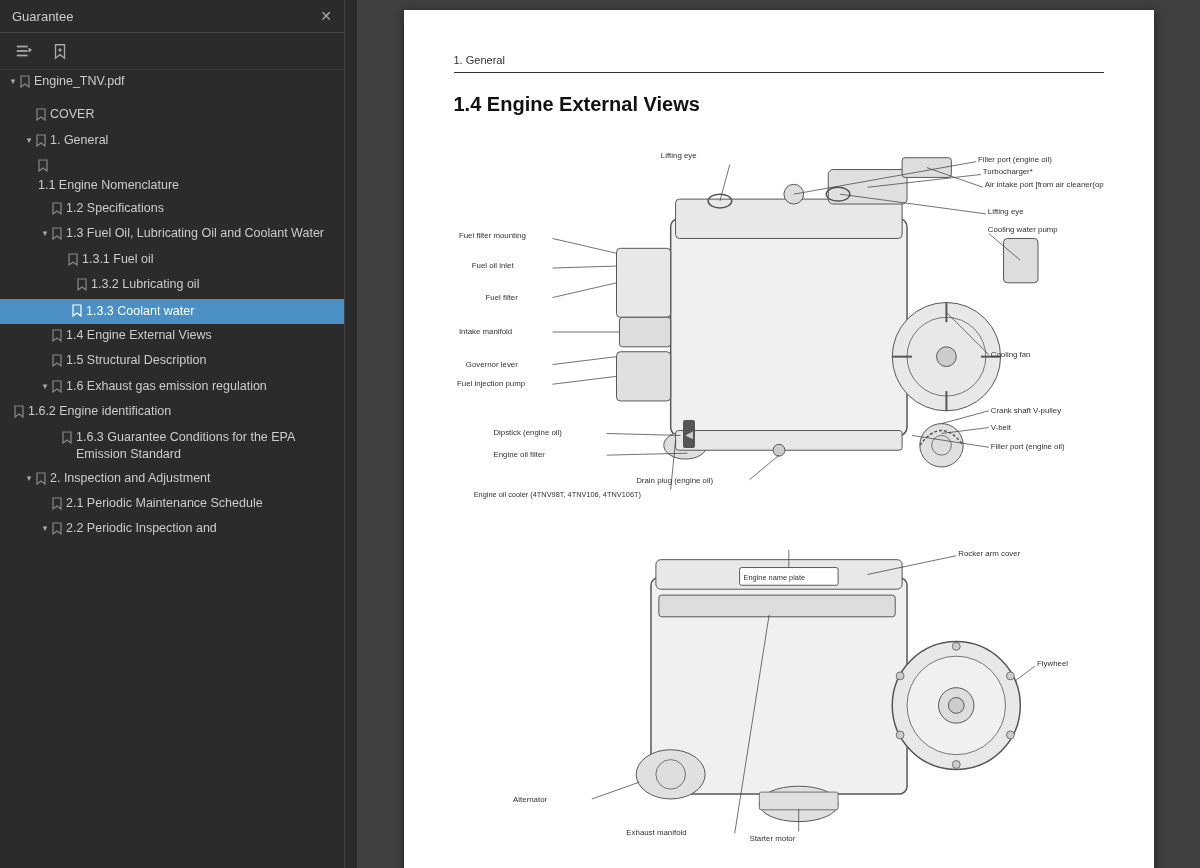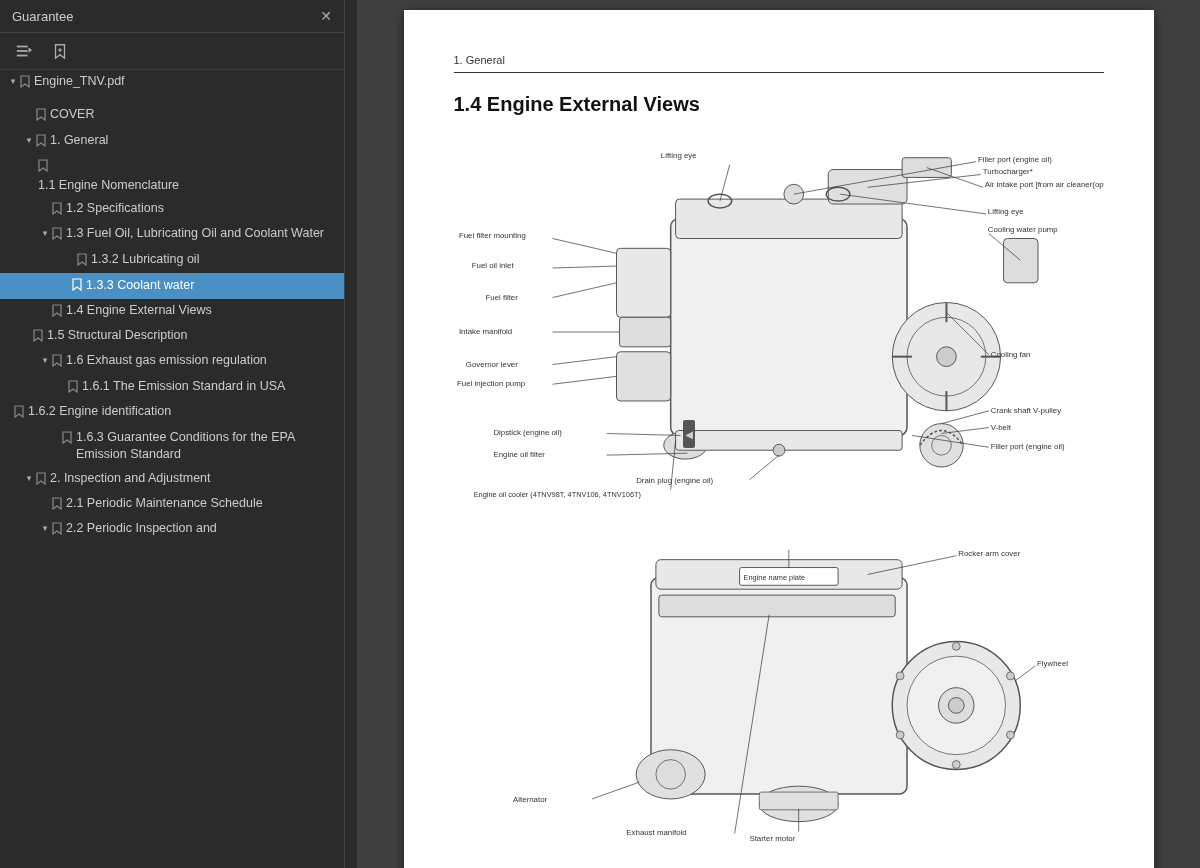--- a/index.html
+++ b/index.html
@@ -264,20 +264,27 @@
       </svg></span>
         <span class="item-label">1.2 Specifications</span>
       </div>
       <div class="tree-item" style="padding-left: 38px;">
         <span class="expand-icon">▾</span>
         <span class="bookmark-icon"><svg width="10" height="13" viewBox="0 0 10 13" fill="none" xmlns="http://www.w3.org/2000/svg">
         <path d="M1 1 H9 V12 L5 9 L1 12 Z" stroke="#888" stroke-width="1.2" fill="none"></path>
       </svg></span>
         <span class="item-label">1.3 Fuel Oil, Lubricating Oil and Coolant Water</span>
       </div>
+      <div class="tree-item" style="padding-left: 54px;">
+        <span class="expand-placeholder"></span>
+        <span class="bookmark-icon"><svg width="10" height="13" viewBox="0 0 10 13" fill="none" xmlns="http://www.w3.org/2000/svg">
+        <path d="M1 1 H9 V12 L5 9 L1 12 Z" stroke="#888" stroke-width="1.2" fill="none"></path>
+      </svg></span>
+        <span class="item-label">1.3.1 Fuel oil</span>
+      </div>
       <div class="tree-item" style="padding-left: 63px;">
         <span class="expand-placeholder"></span>
         <span class="bookmark-icon"><svg width="10" height="13" viewBox="0 0 10 13" fill="none" xmlns="http://www.w3.org/2000/svg">
         <path d="M1 1 H9 V12 L5 9 L1 12 Z" stroke="#888" stroke-width="1.2" fill="none"></path>
       </svg></span>
         <span class="item-label">1.3.2 Lubricating oil</span>
       </div>
       <div class="tree-item active" style="padding-left: 58px; align-items: center;">
         <span class="expand-placeholder"></span>
         <span class="bookmark-icon"><svg width="10" height="13" viewBox="0 0 10 13" fill="none" xmlns="http://www.w3.org/2000/svg">
@@ -285,40 +292,33 @@
       </svg></span>
         <span class="item-label">1.3.3 Coolant water</span>
       </div>
       <div class="tree-item" style="padding-left: 38px;">
         <span class="expand-placeholder"></span>
         <span class="bookmark-icon"><svg width="10" height="13" viewBox="0 0 10 13" fill="none" xmlns="http://www.w3.org/2000/svg">
         <path d="M1 1 H9 V12 L5 9 L1 12 Z" stroke="#888" stroke-width="1.2" fill="none"></path>
       </svg></span>
         <span class="item-label">1.4 Engine External Views</span>
       </div>
-      <div class="tree-item" style=" margin-left: 19px;">
+      <div class="tree-item" style="padding-left: 38px;">
         <span class="expand-placeholder"></span>
         <span class="bookmark-icon"><svg width="10" height="13" viewBox="0 0 10 13" fill="none" xmlns="http://www.w3.org/2000/svg">
         <path d="M1 1 H9 V12 L5 9 L1 12 Z" stroke="#888" stroke-width="1.2" fill="none"></path>
       </svg></span>
         <span class="item-label">1.5 Structural Description</span>
       </div>
       <div class="tree-item" style="padding-left: 38px;">
         <span class="expand-icon">▾</span>
         <span class="bookmark-icon"><svg width="10" height="13" viewBox="0 0 10 13" fill="none" xmlns="http://www.w3.org/2000/svg">
         <path d="M1 1 H9 V12 L5 9 L1 12 Z" stroke="#888" stroke-width="1.2" fill="none"></path>
       </svg></span>
         <span class="item-label">1.6 Exhaust gas emission regulation</span>
-      </div>
-      <div class="tree-item" style="padding-left: 54px;">
-        <span class="expand-placeholder"></span>
-        <span class="bookmark-icon"><svg width="10" height="13" viewBox="0 0 10 13" fill="none" xmlns="http://www.w3.org/2000/svg">
-        <path d="M1 1 H9 V12 L5 9 L1 12 Z" stroke="#888" stroke-width="1.2" fill="none"></path>
-      </svg></span>
-        <span class="item-label">1.6.1 The Emission Standard in USA</span>
       </div>
       <div class="tree-item" style="">
         <span class="expand-placeholder"></span>
         <span class="bookmark-icon"><svg width="10" height="13" viewBox="0 0 10 13" fill="none" xmlns="http://www.w3.org/2000/svg">
         <path d="M1 1 H9 V12 L5 9 L1 12 Z" stroke="#888" stroke-width="1.2" fill="none"></path>
       </svg></span>
         <span class="item-label">1.6.2 Engine identification</span>
       </div>
       <div class="tree-item" style="padding-left: 48px;">
         <span class="expand-placeholder"></span>

